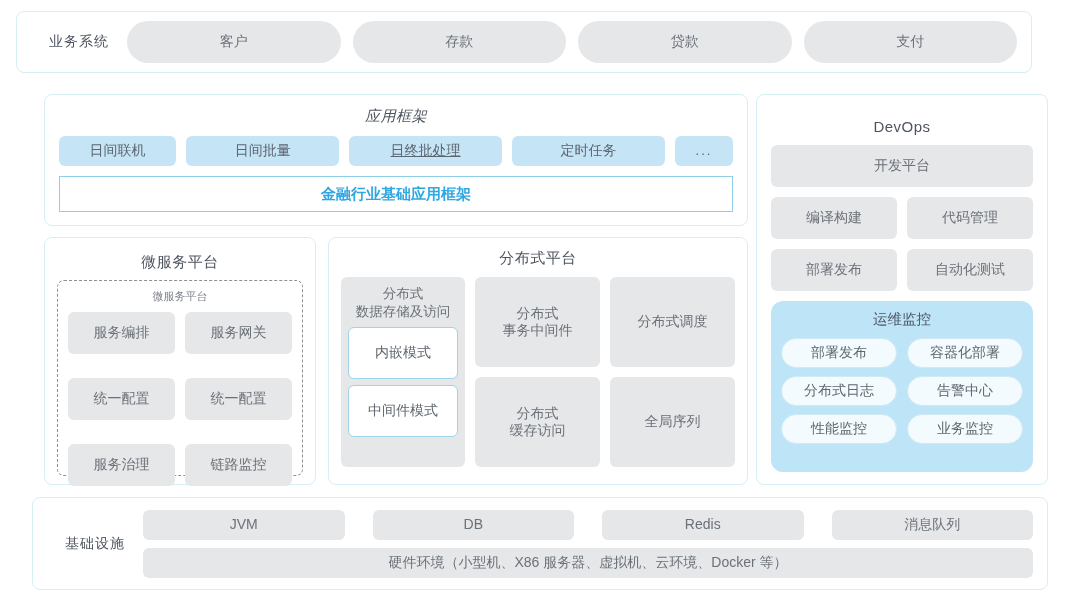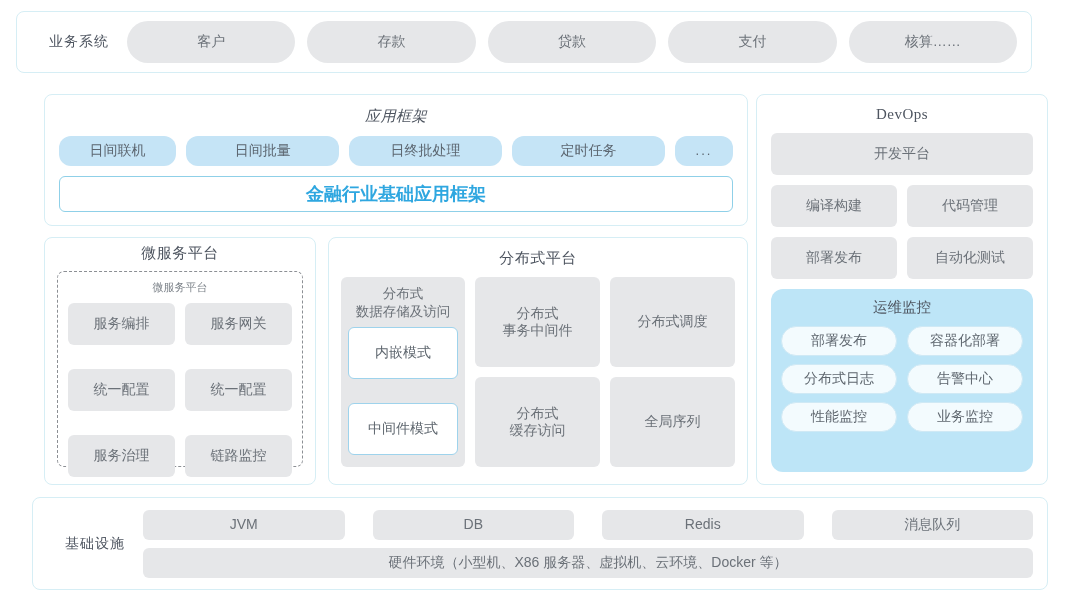--- a/index.html
+++ b/index.html
@@ -46,21 +46,20 @@
     justify-content: center;
     text-align: center;
     font-size: 14px;
     color: #6b7178;
     box-sizing: border-box;
     line-height: 1.25;
   }
   .tile.blue {
     background: #c5e4f6;
     color: #5c6670;
-    border-radius: 12px;
   }
   .tile.white-outline {
     background: #ffffff;
     border: 1px solid #9ed3ec;
     color: #5f676f;
   }
   .tile.white-soft {
     background: #f3fbfe;
     border: 1px solid #cfe9f5;
     color: #5f676f;
@@ -107,44 +106,44 @@
   }
   .appframe .panel-title { margin: 2px 0 10px; font-style: italic; }
   .appframe .tiles {
     display: flex;
     gap: 10px;
     margin-bottom: 10px;
   }
   .appframe .tiles .tile { height: 30px; font-size: 14px; }
   .af-t0 { flex: 1.15; }
   .af-t1 { flex: 1.5; }
-  .af-t2 { flex: 1.5; }
+  .af-t2 { flex: 1.5; text-decoration: underline; }
   .af-t3 { flex: 1.5; }
   .af-t4 { flex: 0 0 58px; font-size: 13px !important; letter-spacing: 2px; }
   .af-banner {
     height: 34px;
     border: 1px solid #8fd0e8;
-    border-radius: 6px;
+    border-radius: 0;
     display: flex;
     align-items: center;
     justify-content: center;
-    font-size: 18px;
+    font-size: 15px;
     color: #2fa7e0;
     font-weight: bold;
     background: #ffffff;
   }
 
   
   .msp {
     position: absolute;
     left: 44px;
     top: 237px;
     width: 272px;
     height: 248px;
-    padding: 3px 12px 12px;
+    padding: 12px 12px 12px;
   }
   .msp .panel-title { margin: 3px 0 8px; }
   .msp-dashed {
     border: 1px dashed #8c8f94;
     border-radius: 7px;
     padding: 8px 10px 10px;
     height: 196px;
     box-sizing: border-box;
   }
   .msp-sub {
@@ -188,44 +187,43 @@
     text-align: center;
     font-size: 13.5px;
     color: #6b7178;
     line-height: 1.3;
     margin-bottom: 7px;
     white-space: pre-line;
   }
   .dsp-col-storage .tile {
     height: 52px;
     font-size: 14px;
-    margin-bottom: 24px;
+    margin-bottom: 6px;
     border-radius: 6px;
   }
   .dsp-col-storage .tile:last-child { margin-bottom: 0; }
   .dsp-rest {
     flex: 1;
     display: grid;
     grid-template-columns: 1fr 1fr;
     grid-template-rows: 1fr 1fr;
     gap: 10px;
   }
   .dsp-rest .tile { font-size: 14px; white-space: pre-line; }
 
   
   .devops {
     position: absolute;
     left: 756px;
     top: 94px;
     width: 292px;
     height: 391px;
-    padding: 8px 14px 12px;
+    padding: 20px 14px 12px;
     display: flex;
     flex-direction: column;
-    font-family: Liberation Serif, serif;
   }
   .devops .panel-title { margin: 3px 0 10px; }
   .devops-wide {
     height: 42px;
     margin-bottom: 10px;
   }
   .devops-grid {
     display: grid;
     grid-template-columns: 1fr 1fr;
     gap: 10px;
@@ -293,21 +291,20 @@
 
 <div class="page">
 
   <div class="panel row-business">
     <div class="side-label">业务系统</div>
     <div class="tiles">
       <div class="tile">客户</div>
       <div class="tile">存款</div>
       <div class="tile">贷款</div>
       <div class="tile">支付</div>
-      <div class="tile">核算……</div>
     </div>
   </div>
 
   <div class="panel appframe">
     <div class="panel-title">应用框架</div>
     <div class="tiles">
       <div class="tile blue af-t0">日间联机</div>
       <div class="tile blue af-t1">日间批量</div>
       <div class="tile blue af-t2">日终批处理</div>
       <div class="tile blue af-t3">定时任务</div>

